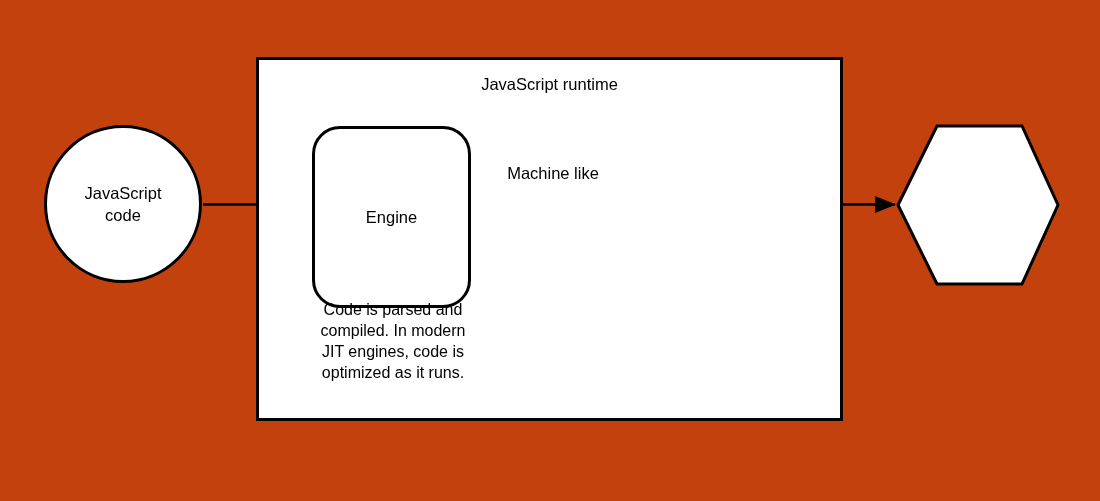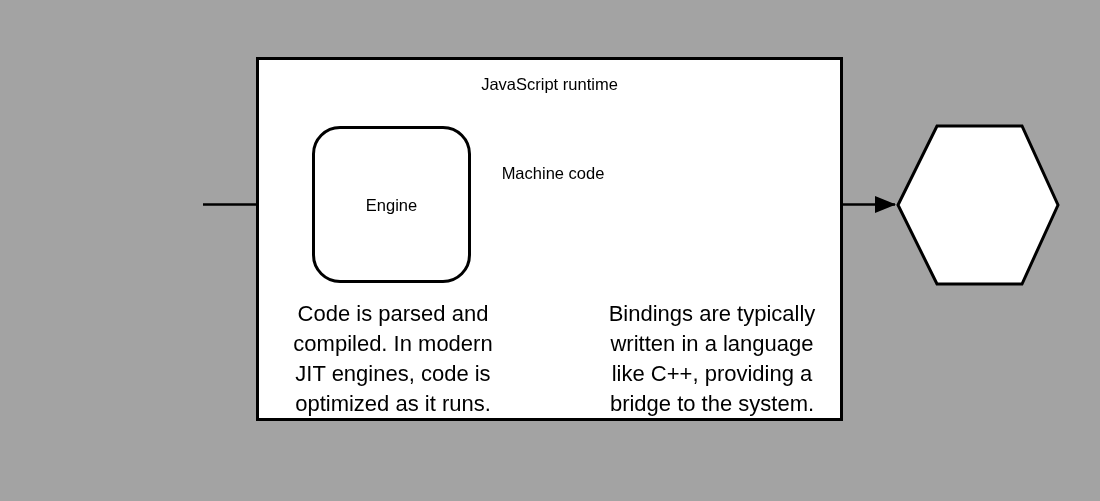--- a/index.html
+++ b/index.html
@@ -4,21 +4,21 @@
 <style>
   html, body {
     margin: 0;
     padding: 0;
     background: #ffffff;
   }
   #canvas {
     position: relative;
     width: 1100px;
     height: 501px;
-    background: #a3a3a3;
+    background: #c2410c;
     font-family: "Liberation Sans", sans-serif;
     color: #000000;
     overflow: hidden;
   }
   .abs { position: absolute; }
   .label {
     font-size: 16.5px;
     line-height: 22px;
     text-align: center;
     white-space: pre-line;
@@ -42,39 +42,39 @@
     box-sizing: border-box;
     background: #fff;
   }
   #runtime-title {
     left: 256px; top: 73px;
     width: 587px;
     text-align: center;
   }
   
   .process-node {
-    width: 159px; height: 157px;
+    width: 159px; height: 182px;
     border: 3px solid #000;
     border-radius: 28px;
     box-sizing: border-box;
     display: flex; align-items: center; justify-content: center;
     background: #fff;
   }
   #engine-node { left: 312px; top: 126px; }
   #api-node    { left: 633px; top: 126px; width: 161px; }
   
   #machine-code-label {
     left: 463px; top: 162px;
     width: 180px;
     text-align: center;
   }
   
   .caption {
-    font-size: 22px;
-    line-height: 30px;
+    font-size: 16px;
+    line-height: 21px;
     text-align: center;
     white-space: pre-line;
   }
   #engine-caption { left: 288px; top: 299px; width: 210px; }
   #api-caption    { left: 606px; top: 299px; width: 212px; }
   
   #hexagon-label {
     left: 908px; top: 161px;
     width: 140px;
     text-align: center;
@@ -102,31 +102,31 @@
     <line x1="203" y1="204.5" x2="309" y2="204.5" stroke="#000" stroke-width="2.5" marker-end="url(#arrowhead)"></line>
 
     <line x1="471" y1="204.5" x2="630" y2="204.5" stroke="#000" stroke-width="2.5" marker-end="url(#arrowhead)"></line>
 
     <line x1="797" y1="204.5" x2="895" y2="204.5" stroke="#000" stroke-width="2.5" marker-start="url(#arrowhead)" marker-end="url(#arrowhead)"></line>
   </svg>
 
   <div id="runtime-box" class="abs"></div>
   <div id="runtime-title" class="abs label">JavaScript runtime</div>
 
+  <div id="js-code-node" class="abs">
+    <span class="label">JavaScript
+code</span>
+  </div>
 
   <div id="engine-node" class="abs process-node">
     <span class="label">Engine</span>
   </div>
 
 
-  <div id="machine-code-label" class="abs label">Machine code</div>
+  <div id="machine-code-label" class="abs label">Machine like</div>
 
   <div id="engine-caption" class="abs caption">Code is parsed and
 compiled. In modern
 JIT engines, code is
 optimized as it runs.</div>
-  <div id="api-caption" class="abs caption">Bindings are typically
-written in a language
-like C++, providing a
-bridge to the system.</div>
 
 
 </div>
 
 </body></html>

